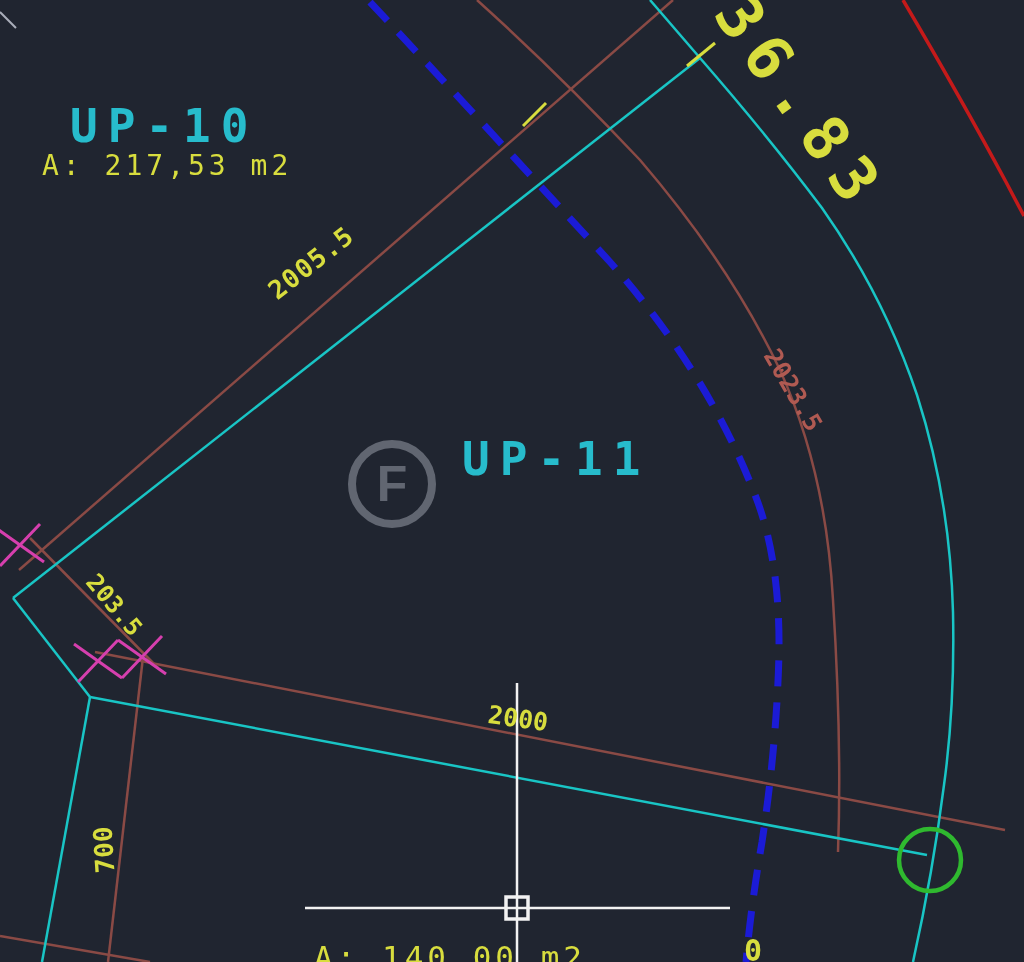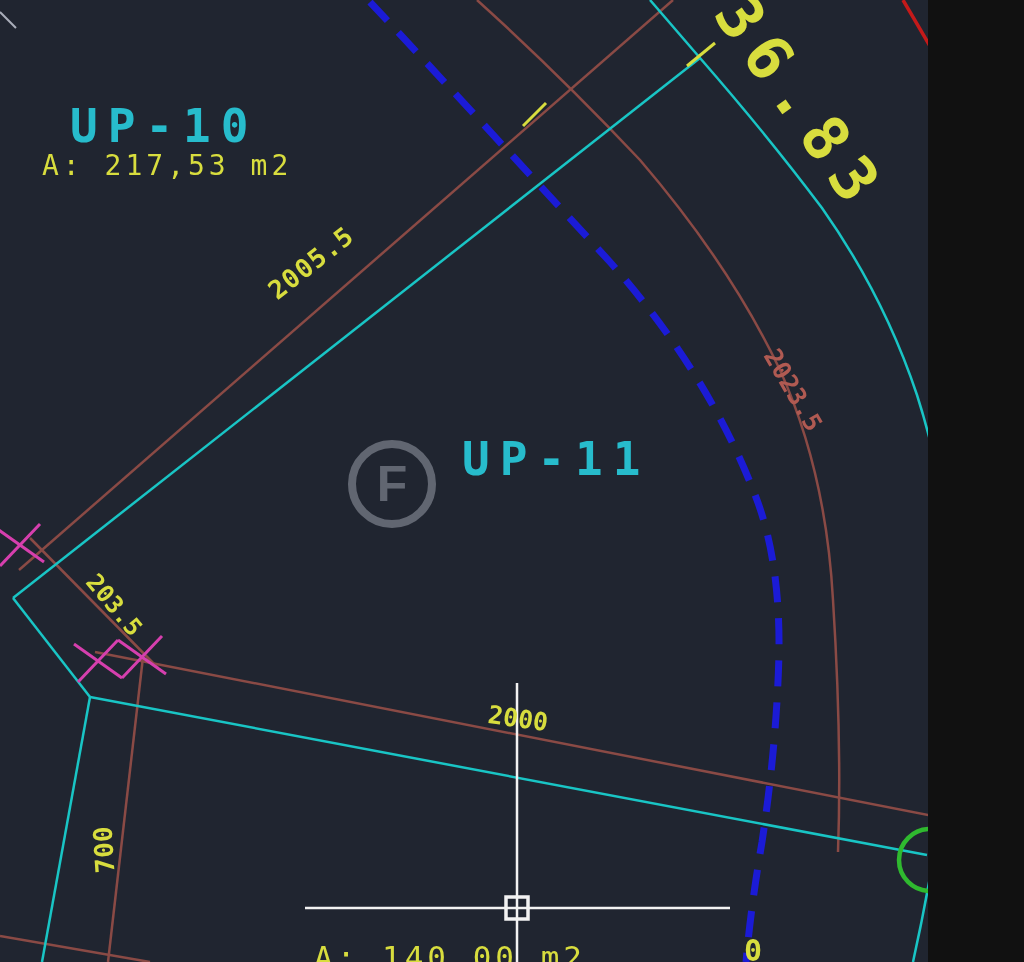--- a/index.html
+++ b/index.html
@@ -1,18 +1,18 @@
 <!DOCTYPE html>
 <html style="--c-bg: #202530; --c-cyan: #19c5c5; --c-cyanText: #27bccc; --c-yellow: #d8dd3e; --c-brown: #8a4a45; --c-brownText: #b05a52; --c-red: #c41a1a; --c-blue: #1b1bd6; --c-magenta: #d63fae; --c-green: #2fb92f; --c-white: #f2f2f2; --c-watermark: #a9aeb9;"><head>
 <meta charset="utf-8">
 <style>
   html,body{margin:0;padding:0;background:#111;}
   #stage{
     position:relative;
-    width:928px;height:962px;
+    width:1024px;height:962px;
     background:var(--c-bg);
     overflow:hidden;
     font-family:"DejaVu Sans Mono","Liberation Mono",monospace;
   }
   #drawing{position:absolute;left:0;top:0;}
   .lbl{position:absolute;white-space:nowrap;line-height:1;}
   .lot-name{color:var(--c-cyanText);font-size:46px;letter-spacing:10px;font-weight:bold;}
   .lot-area{color:var(--c-yellow);font-size:28px;letter-spacing:4px;font-weight:normal;}
   .dim{color:var(--c-yellow);font-weight:bold;}
   .center{transform:translate(-50%,-50%);}

